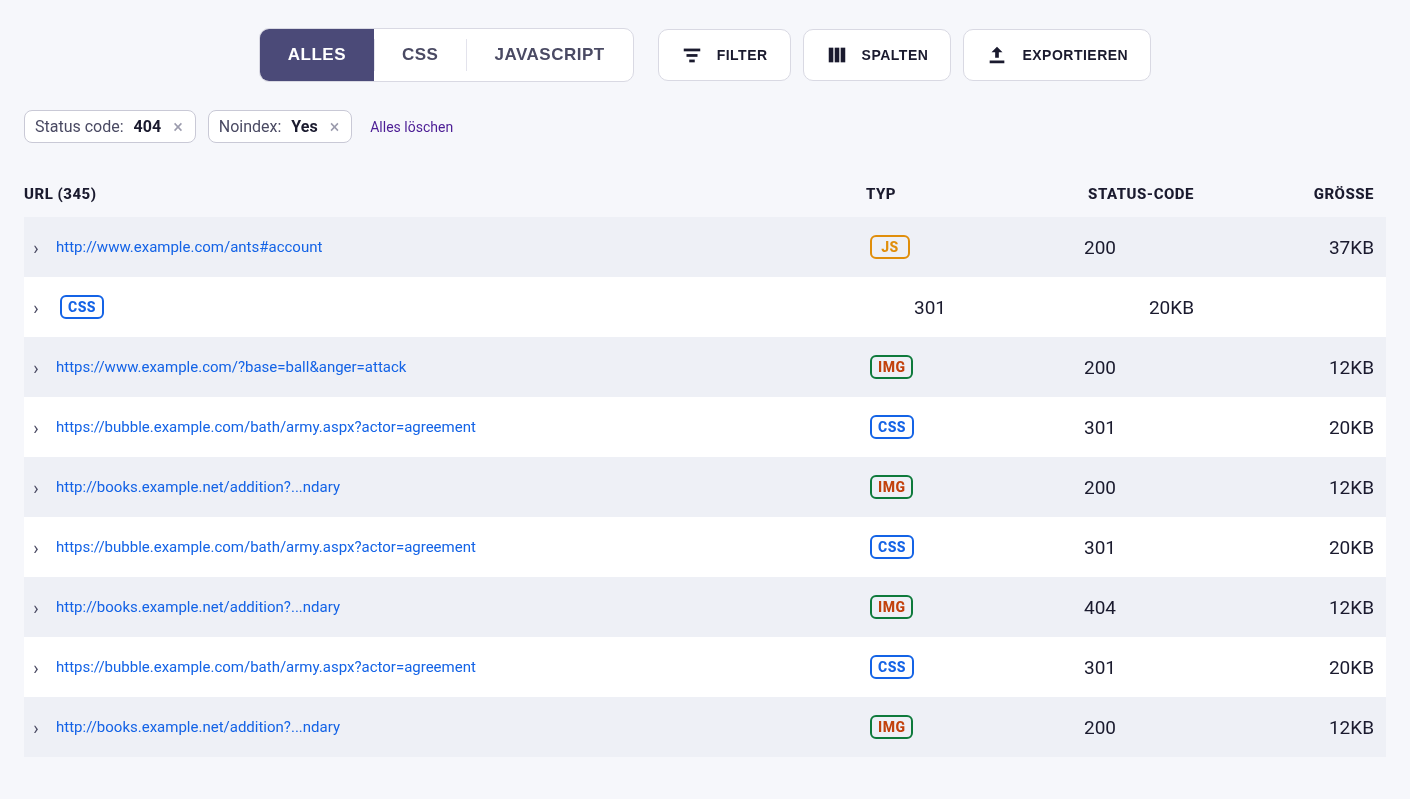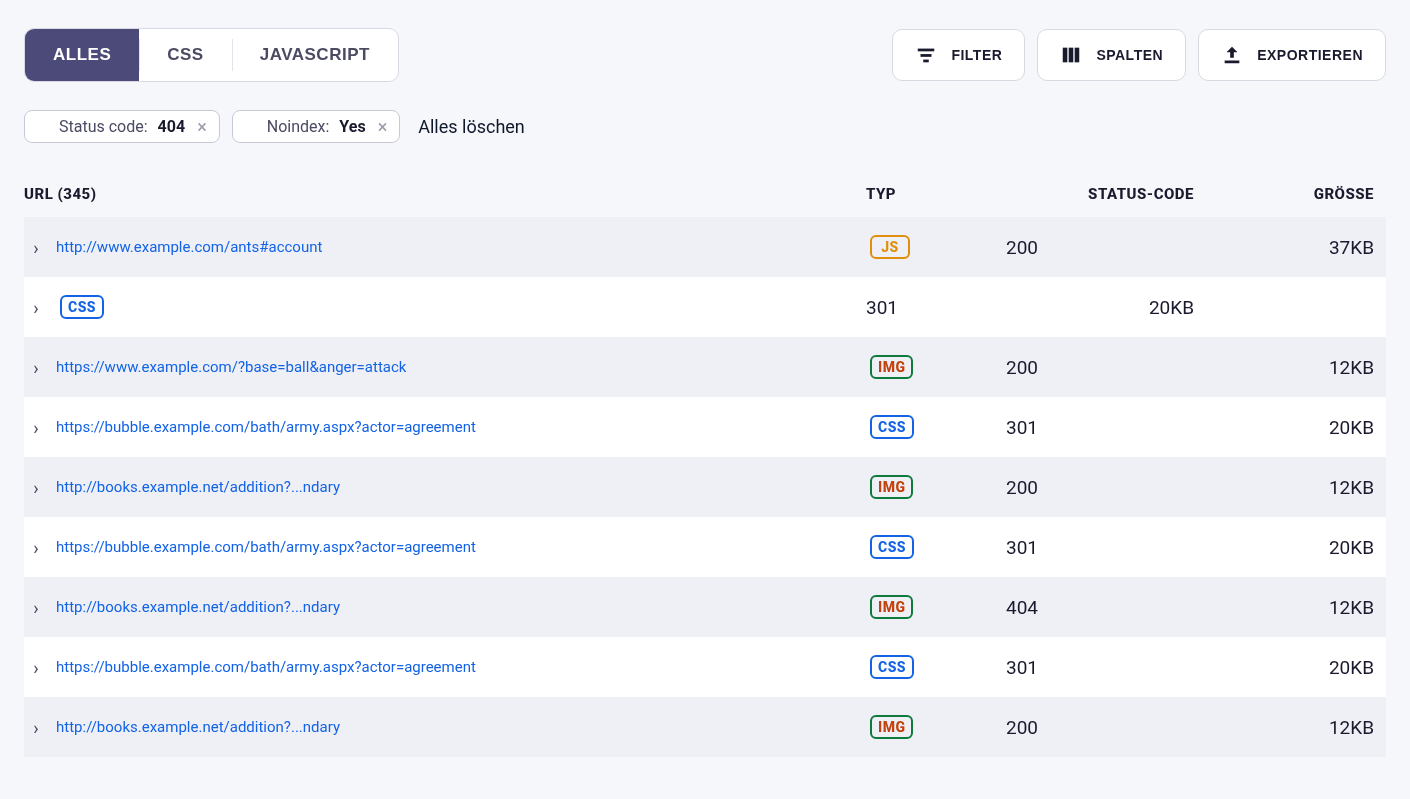--- a/index.html
+++ b/index.html
@@ -1,46 +1,46 @@
 <!DOCTYPE html>
 <html><head>
   <meta charset="utf-8">
   <style>
     * { box-sizing: border-box; margin: 0; padding: 0; }
     body { font-family: -apple-system, BlinkMacSystemFont, "Segoe UI", Roboto, "Helvetica Neue", Arial, sans-serif; background: #f6f7fb; color: #1a1a2e; font-size: 16px; }
     .wrap { padding: 28px 24px 0 24px; }
-    .topbar { display: flex; justify-content: space-between; align-items: center; gap: 24px; }
+    .topbar { display: flex; justify-content: center; align-items: center; gap: 24px; }
     .seg { display: inline-flex; border: 1px solid #d9d9e3; border-radius: 10px; overflow: hidden; background: #fff; }
     .seg button { appearance: none; border: 0; background: transparent; padding: 16px 28px; font-size: 17px; font-weight: 800; letter-spacing: .5px; color: #4a4a63; cursor: pointer; position: relative; }
     .seg button + button::before { content: ""; position: absolute; left: 0; top: 10px; bottom: 10px; width: 1px; background: #e3e3ec; }
     .seg button.active { background: #4b4a78; color: #fff; }
     .actions { display: inline-flex; gap: 12px; }
     .btn { display: inline-flex; align-items: center; gap: 14px; border: 1px solid #d9d9e3; background: #fff; border-radius: 10px; padding: 14px 22px; font-size: 14px; font-weight: 800; letter-spacing: .5px; color: #1a1a2e; cursor: pointer; }
     .btn .ic { width: 22px; height: 22px; display: inline-flex; align-items: center; justify-content: center; color: #1a1a2e; }
     .filters { display: flex; align-items: center; gap: 12px; margin-top: 28px; flex-wrap: wrap; }
     .chip { display: inline-flex; align-items: center; gap: 10px; border: 1px solid #c9c9d6; background: #fff; border-radius: 8px; padding: 6px 10px; font-size: 16px; color: #1a1a2e; }
-    .chip .lbl { color: #4a4a63; margin-left: 24px; }
+    .chip .lbl { color: #4a4a63; }
     .chip .val { font-weight: 700; color: #1a1a2e; }
     .chip .x { color: #9b9bad; font-size: 18px; line-height: 1; cursor: pointer; padding: 0 2px; }
-    .clear { color: #0f172a; font-size: 18px; cursor: pointer; margin-left: 6px; }
+    .clear { color: #4c1d95; font-size: 14px; cursor: pointer; margin-left: 6px; }
     .table { margin-top: 28px; }
     .thead { display: grid; grid-template-columns: 32px minmax(0, 1fr) 140px 200px 180px; align-items: center; padding: 14px 0 14px 0; font-size: 15px; font-weight: 800; letter-spacing: .5px; color: #1a1a2e; }
     .thead .th-url { grid-column: 1 / span 2; padding-left: 0; }
     .thead .th-r { text-align: right; padding-right: 12px; }
     .rows .row { display: grid; grid-template-columns: 32px minmax(0, 1fr) 140px 200px 180px; align-items: center; padding: 18px 0; }
     .rows .row:nth-child(odd) { background: #eef0f6; }
     .rows .row:nth-child(even) { background: #fff; }
     .chev { width: 24px; text-align: center; color: #4a4a63; cursor: pointer; font-size: 18px; }
     .url { color: #1463e6; font-size: 15px; text-decoration: none; cursor: pointer; overflow: hidden; text-overflow: ellipsis; white-space: nowrap; padding-right: 16px; }
     .badge { display: inline-flex; align-items: center; justify-content: center; border: 2px solid; border-radius: 6px; padding: 2px 6px; font-size: 14px; font-weight: 800; letter-spacing: .5px; min-width: 40px; }
     .badge.js  { color: #e08e0b; border-color: #e08e0b; }
     .badge.css { color: #1463e6; border-color: #1463e6; }
     .badge.img { color: #c2410c; border-color: #0e7a3b; }
     .col-type { padding-left: 4px; }
-    .col-num { text-align: left; font-size: 19px; color: #1a1a2e; padding-right: 12px; }
+    .col-num { text-align: center; font-size: 19px; color: #1a1a2e; padding-right: 12px; }
     .col-size { text-align: right; font-size: 19px; color: #1a1a2e; padding-right: 12px; }
   </style>
 </head>
 <body>
 
 <div class="wrap">
 
   <div class="topbar">
     <div class="seg" id="seg">
         <button class="active">ALLES</button>

